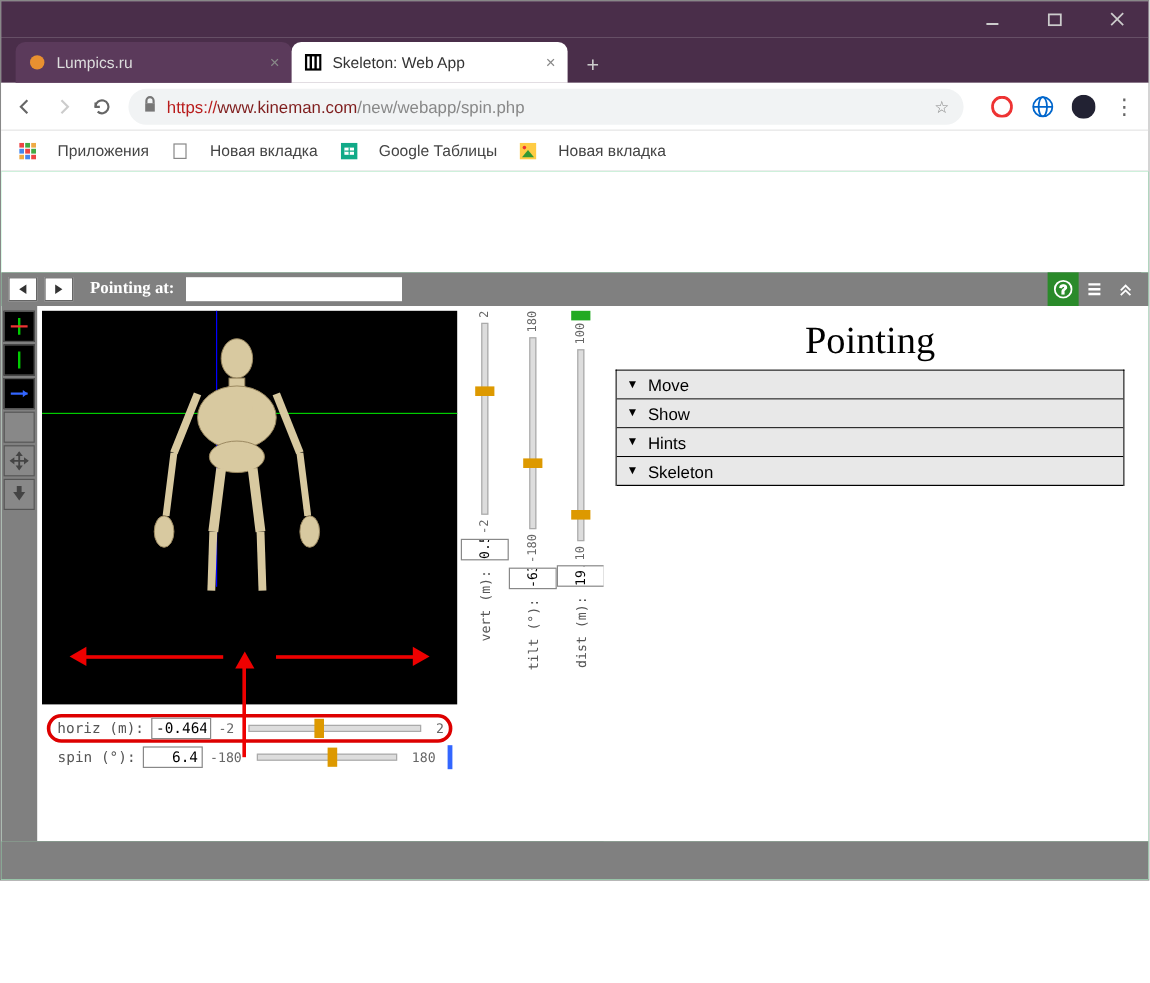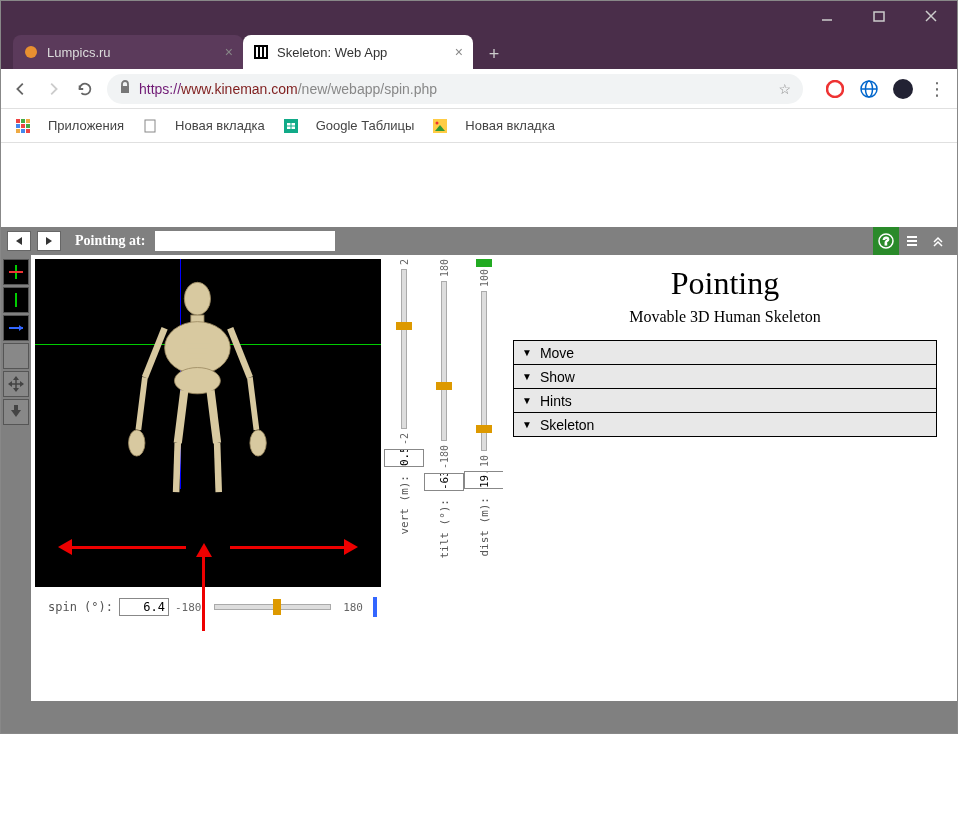--- a/index.html
+++ b/index.html
@@ -19,21 +19,21 @@
 .tab-favicon { width: 16px; height: 16px; display: flex; align-items: center; justify-content: center; }
 .newtab { width: 30px; height: 30px; color: #ccc; display: flex; align-items: center; justify-content: center; cursor: pointer; font-size: 18px; margin-left: 6px; }
 
 .addressbar { height: 40px; background: #fff; display: flex; align-items: center; padding: 0 10px; gap: 12px; border-bottom: 1px solid #e0e0e0; }
 .navbtn { width: 20px; height: 20px; display: flex; align-items: center; justify-content: center; color: #666; cursor: pointer; }
 .navbtn.disabled { color: #ccc; }
 .navbtn svg { width: 18px; height: 18px; stroke: currentColor; stroke-width: 2; fill: none; }
 .url-container { flex: 1; height: 30px; background: #f1f3f4; border-radius: 15px; display: flex; align-items: center; padding: 0 12px; gap: 8px; font-size: 14px; color: #555; }
 .url-secure { color: #666; }
 .url-text { flex: 1; font-size: 14px; }
-.url-text .proto { color: #701a75; }
+.url-text .proto { color: #b91c1c; }
 .url-text .domain { color: #7f1d1d; }
 .url-text .path { color: #888; }
 .addr-icons { display: flex; gap: 14px; align-items: center; padding-left: 10px; }
 .addr-icon { width: 20px; height: 20px; display: flex; align-items: center; justify-content: center; cursor: pointer; }
 
 .bookmarks { height: 34px; background: #fff; display: flex; align-items: center; padding: 0 14px; gap: 18px; border-bottom: 1px solid #e0e0e0; font-size: 13px; color: #444; }
 .bookmark-item { display: flex; align-items: center; gap: 17px; cursor: pointer; }
 .bm-icon { width: 16px; height: 16px; display: flex; align-items: center; justify-content: center; }
 
 .content-area { flex: 1; background: #86efac; display: flex; flex-direction: column; overflow: hidden; }
@@ -358,20 +358,29 @@
             <div class="arrow-h right">
                 <div class="arrow-head r"></div>
               </div>
             <div class="arrow-v">
                 <div class="arrow-v-head"></div>
               </div>
           </div>
         </div>
 
         <div class="h-slider-group">
+          <div class="h-slider-row hilite">
+            <span class="h-label">horiz (m):</span>
+            <input class="h-value" value="-0.464" style="">
+            <span class="h-range-min">-2</span>
+            <div class="h-track">
+                <div class="h-knob" style="left:38%;"></div>
+              </div>
+            <span class="h-range-max">2</span>
+          </div>
           <div class="h-slider-row">
             <span class="h-label">spin (°):</span>
             <input class="h-value" value="6.4" style="">
             <span class="h-range-min">-180</span>
             <div class="h-track">
                 <div class="h-knob" style="left:51%;"></div>
               </div>
             <span class="h-range-max">180</span>
             <div style="width:4px;height:20px;background:#36f;margin-left:4px;"></div>
           </div>
@@ -404,21 +413,20 @@
               <div class="v-knob" style="bottom:11%;"></div>
             </div>
           <span class="v-range">10</span>
           <input class="v-value" value="19.61" style="">
           <span class="v-label-rot">dist (m):</span>
         </div>
       </div>
 
       <div class="right-panel">
         <h1 class="app-title">Pointing</h1>
-        <div class="app-subtitle">Movable 3D Human Skeleton</div>
         <div class="accordion">
           <div class="acc-item">
               <span class="acc-arrow">▼</span>
               <span>Move</span>
             </div>
           <div class="acc-item">
               <span class="acc-arrow">▼</span>
               <span>Show</span>
             </div>
           <div class="acc-item">

